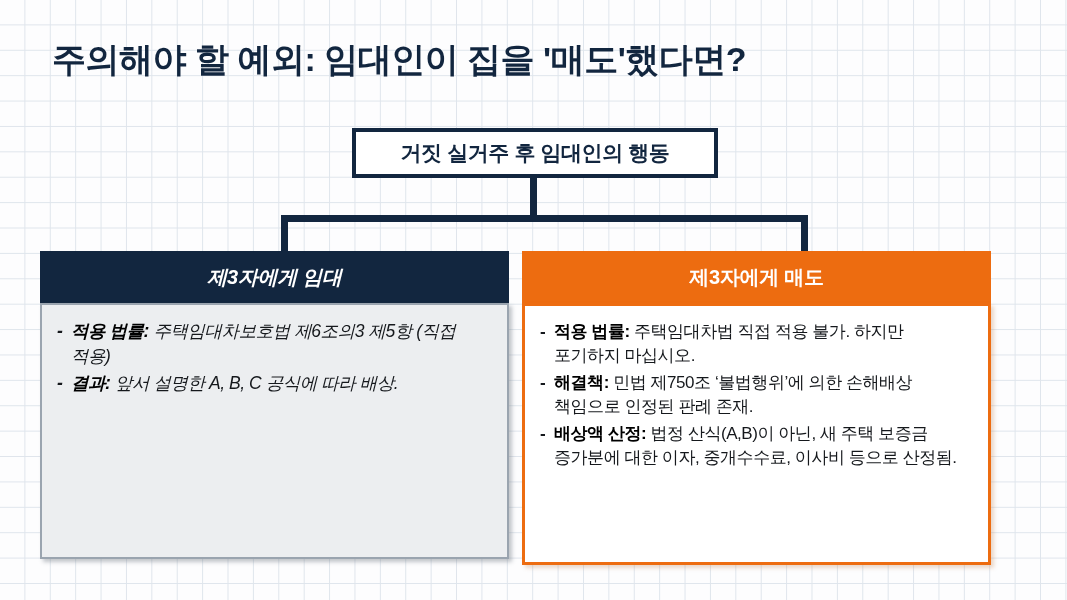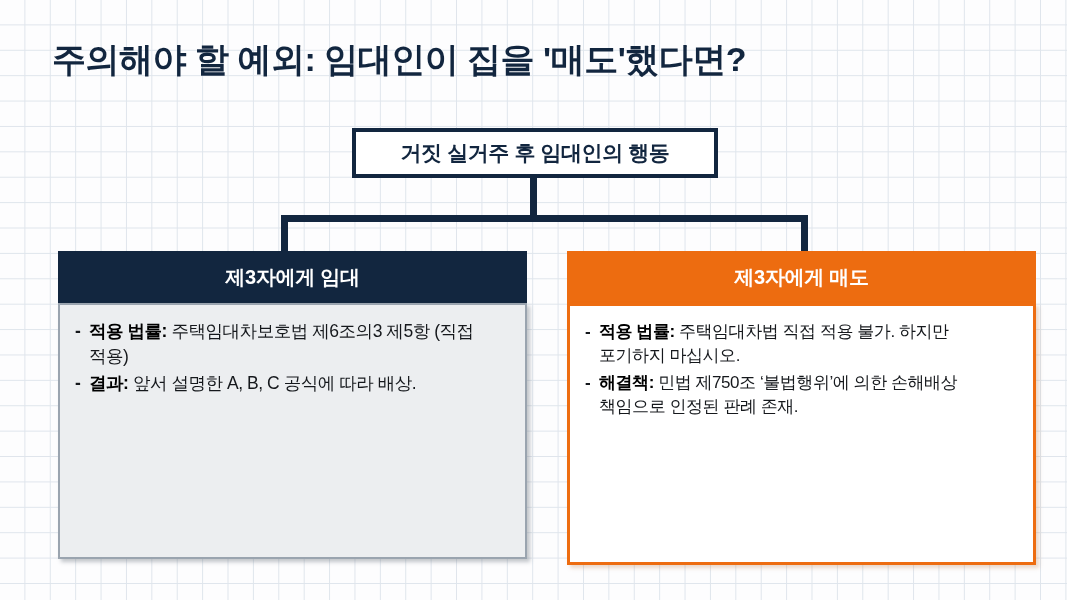--- a/index.html
+++ b/index.html
@@ -75,22 +75,22 @@
   #conn-horiz     { left: 281px; top: 215px;  width: 527px; height: 7px; }
   #conn-drop-left { left: 281px; top: 215px;  width: 7px;  height: 38px; }
   #conn-drop-right{ left: 801px; top: 215px;  width: 7px;  height: 38px; }
 
   
   .branch {
     position: absolute;
     top: 251px;
     width: 469px;
   }
-  #branch-left  { left: 58px; }
-  #branch-right { left: 567px; }
+  #branch-left  { left: 40px; font-style: italic; }
+  #branch-right { left: 522px; }
 
   .branch-header {
     height: 52px;
     display: flex;
     align-items: center;
     justify-content: center;
     box-sizing: border-box;
   }
   .branch-header .header-label {
     font-size: 20px;
@@ -180,17 +180,18 @@
   </div>
 
   <div class="branch" id="branch-right">
     <div class="branch-header">
       <span class="header-label">제3자에게 매도</span>
     </div>
     <div class="branch-body">
       <ul class="bullets">
         <li><span class="term">적용 법률:</span><span> 주택임대차법 직접 적용 불가. 하지만 포기하지 마십시오.</span></li>
         <li><span class="term">해결책:</span><span> 민법 제750조 ‘불법행위’에 의한 손해배상 책임으로 인정된 판례 존재.</span></li>
+        <li><span class="term">배상액 산정:</span><span> 법정 산식(A,B)이 아닌, 새 주택 보증금 증가분에 대한 이자, 중개수수료, 이사비 등으로 산정됨.</span></li>
       </ul>
     </div>
   </div>
 
 </div>
 
 </body></html>

